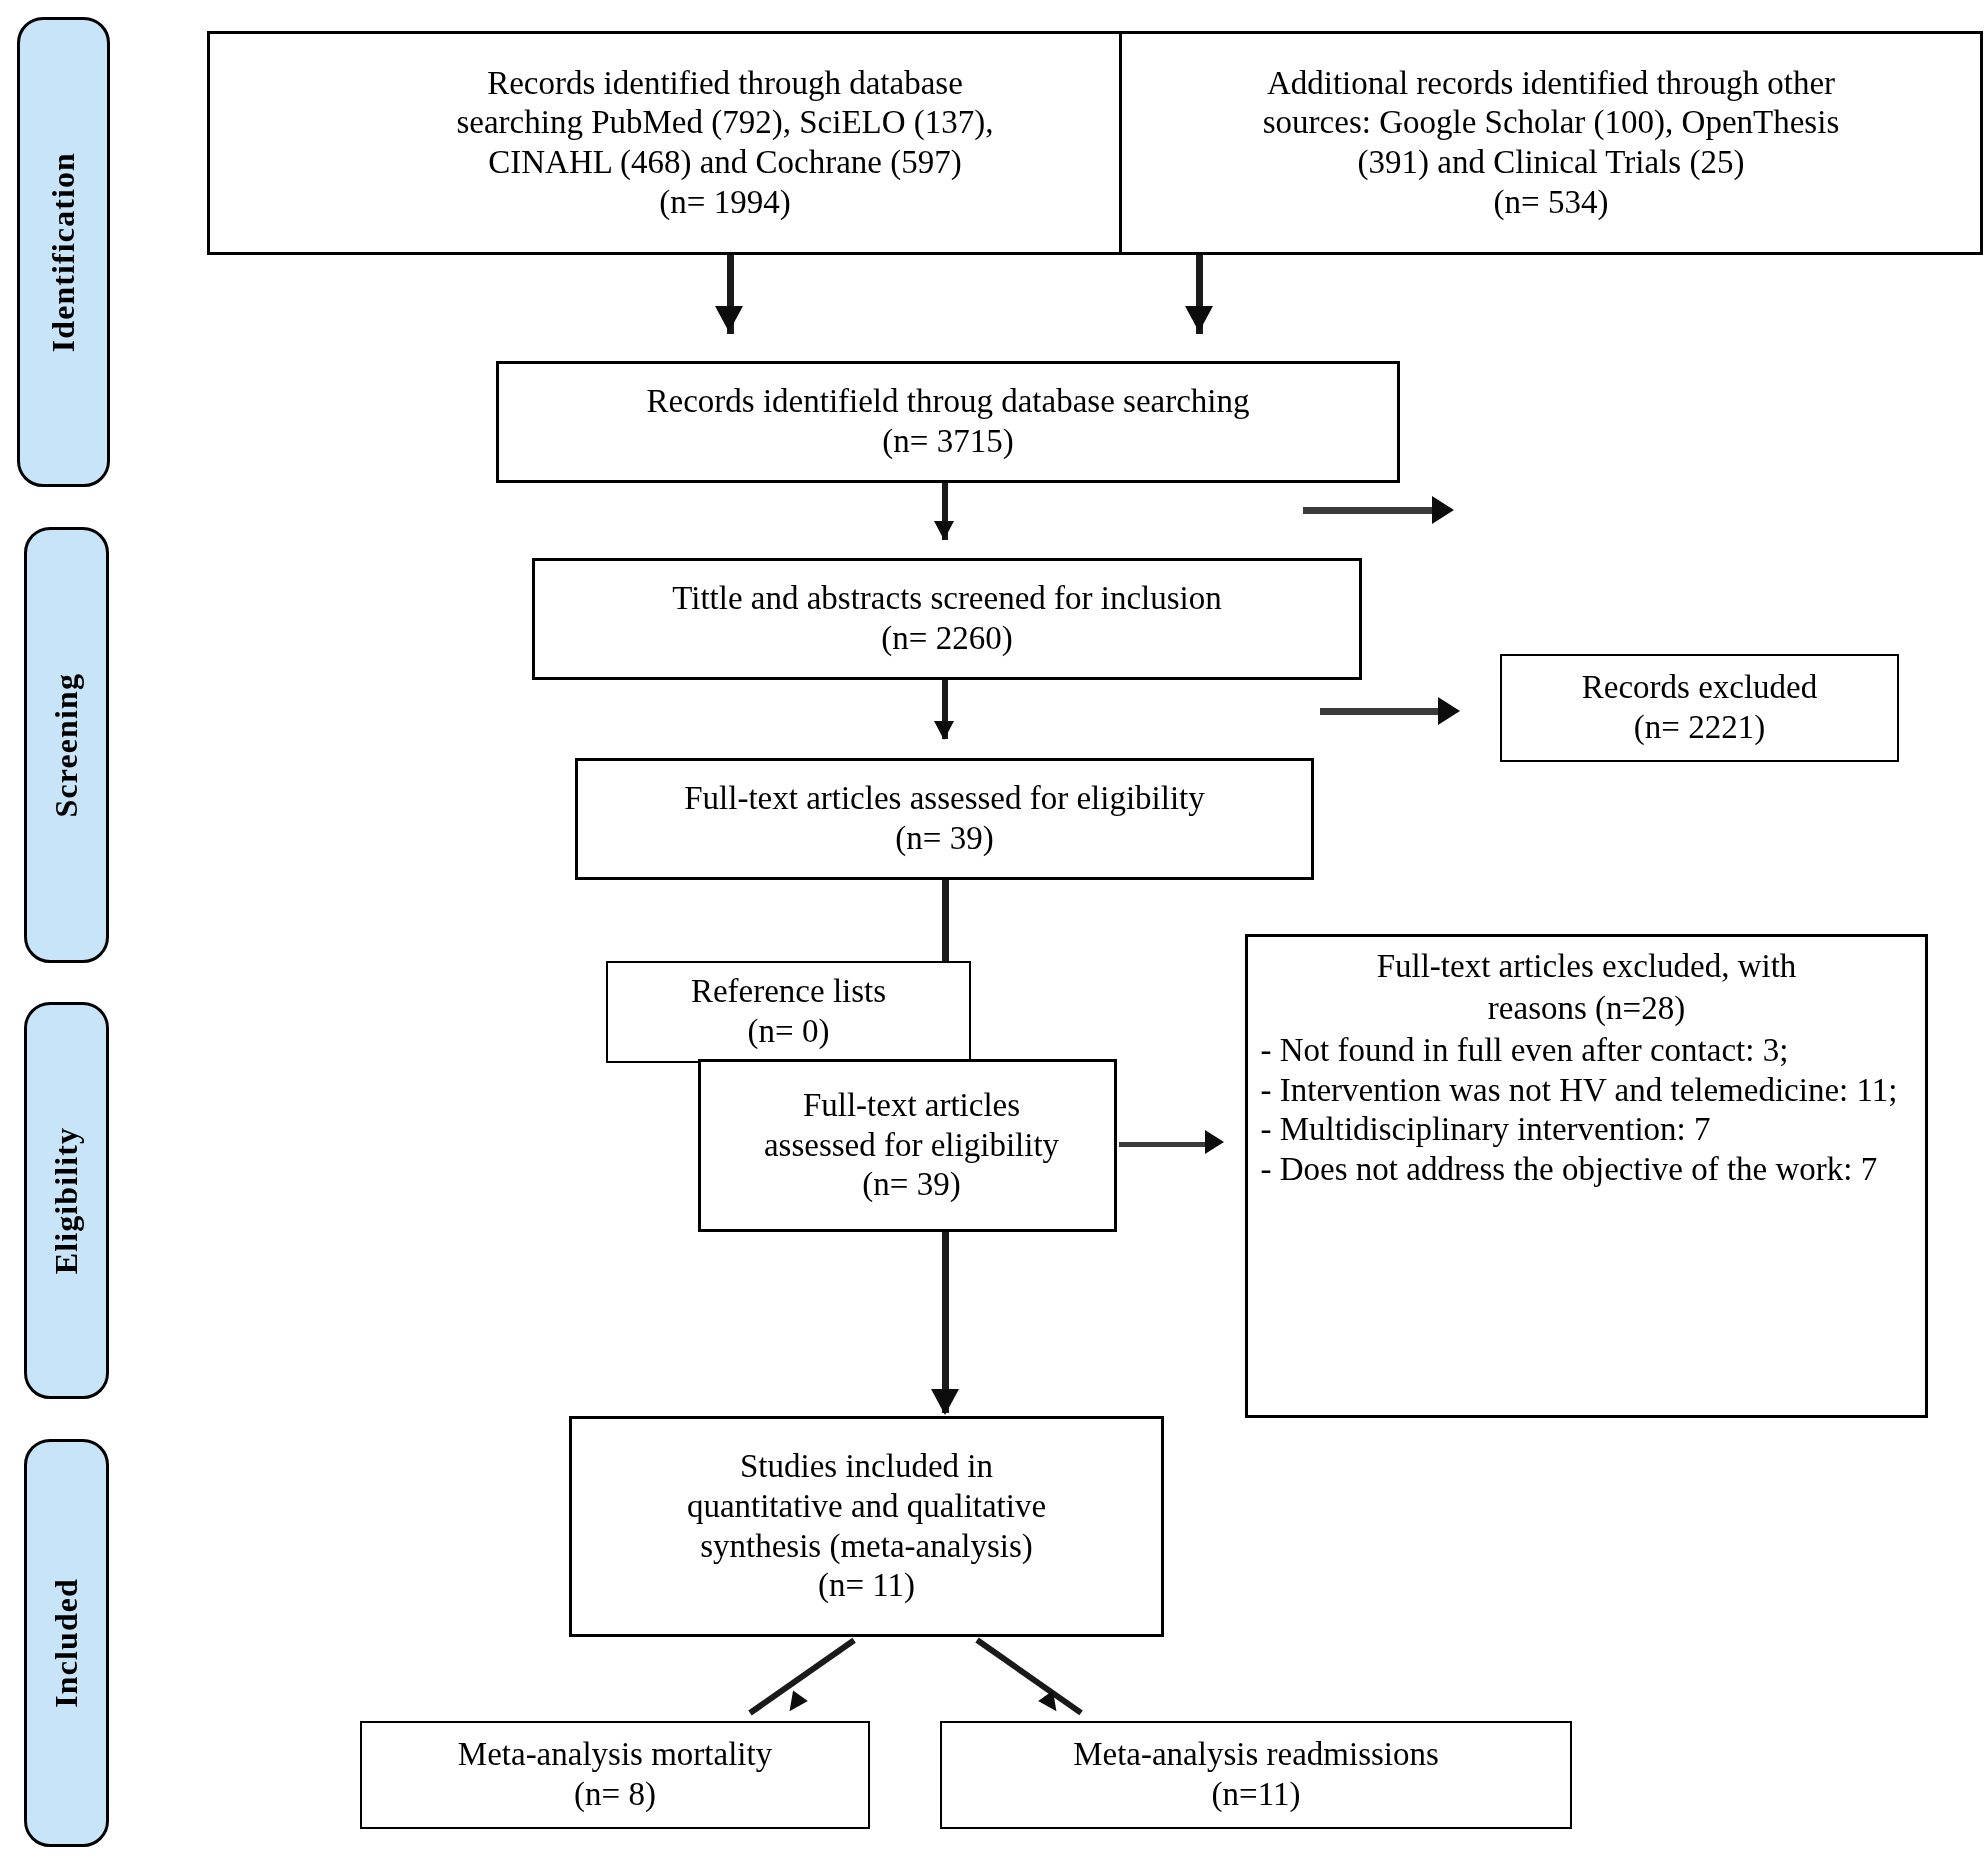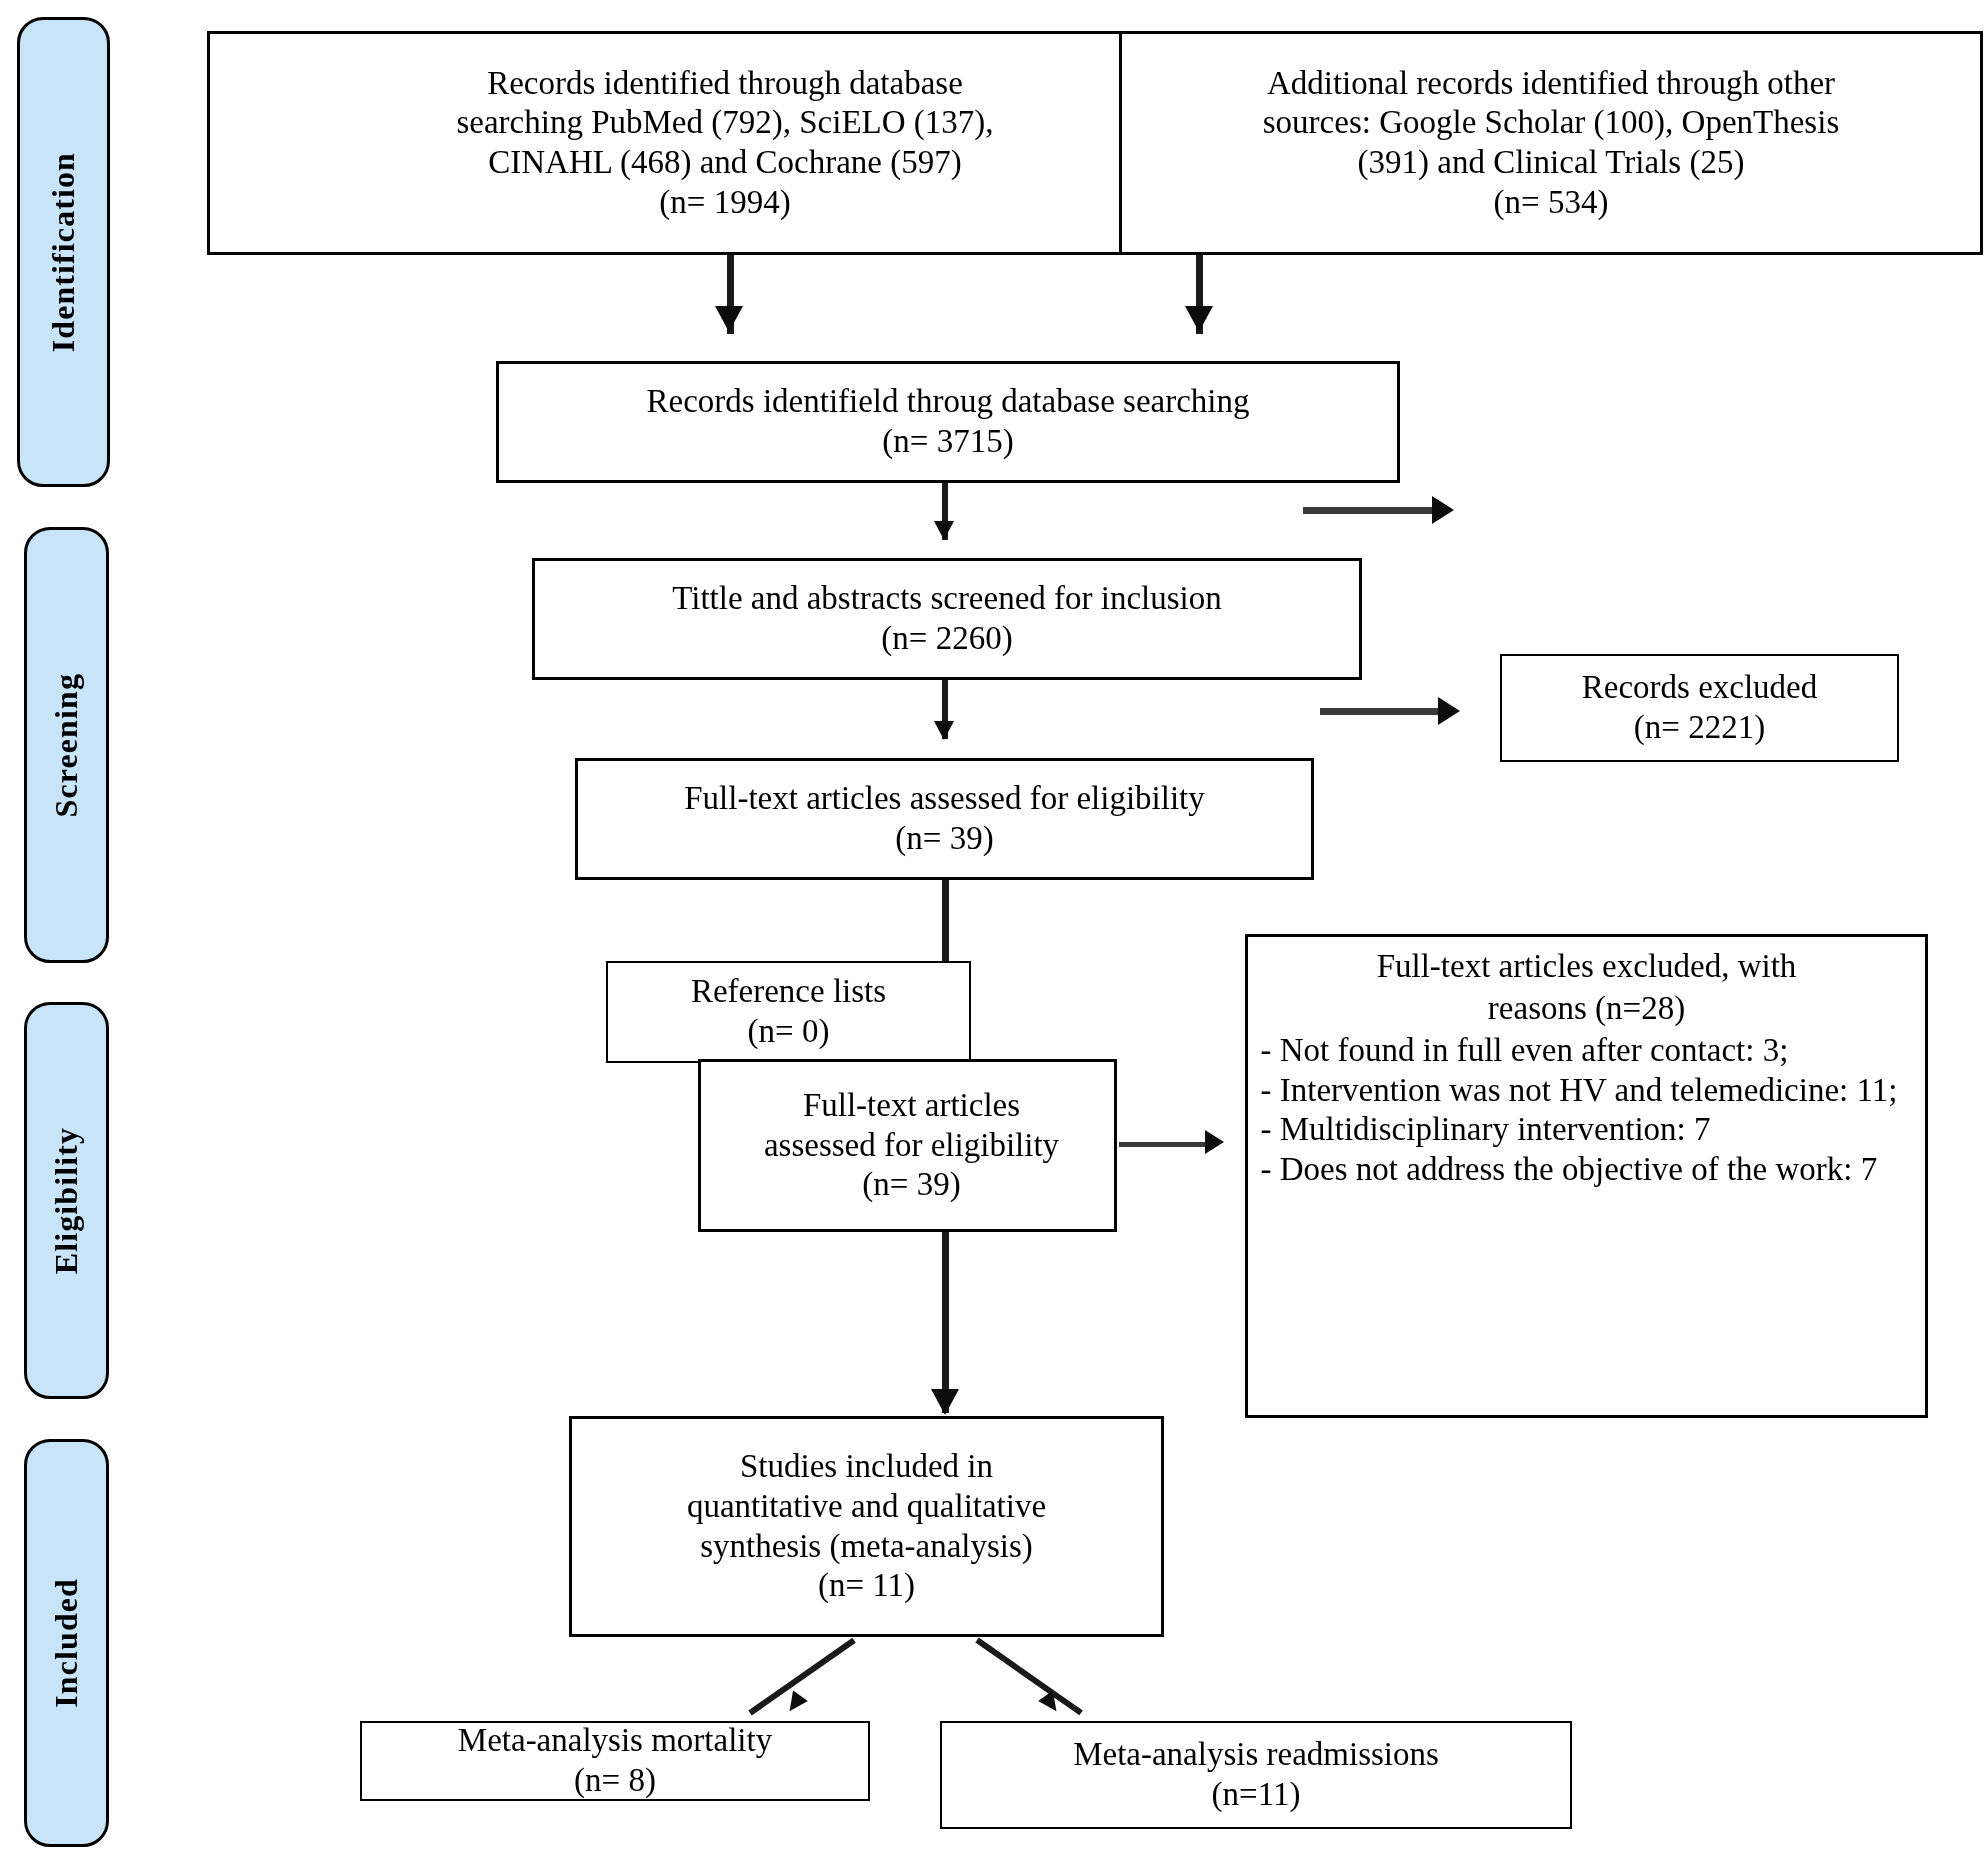--- a/index.html
+++ b/index.html
@@ -227,21 +227,21 @@
     <span class="ln">synthesis (meta-analysis)</span>
     <span class="ln">(n= 11)</span>
   </div>
 
   <div class="diag" style="left:854px; top:1637px; width:127px; height:6.2px; transform: rotate(145deg);"></div>
   <div class="diag-head" style="left:786px; top:1694px; transform: rotate(35deg);"></div>
 
   <div class="diag" style="left:977px; top:1637px; width:127px; height:6.2px; transform: rotate(35deg);"></div>
   <div class="diag-head" style="left:1042px; top:1694px; transform: rotate(-35deg);"></div>
 
-  <div class="box thin-border" style="left:360px; top:1721px; width:510px; height:80px;">
+  <div class="box thin-border" style="left:360px; top:1721px; width:510px; height:108px;">
     <span class="ln">Meta-analysis mortality</span>
     <span class="ln">(n= 8)</span>
   </div>
 
   <div class="box thin-border" style="left:940px; top:1721px; width:632px; height:108px;">
     <span class="ln">Meta-analysis readmissions</span>
     <span class="ln">(n=11)</span>
   </div>
 
 </div>

